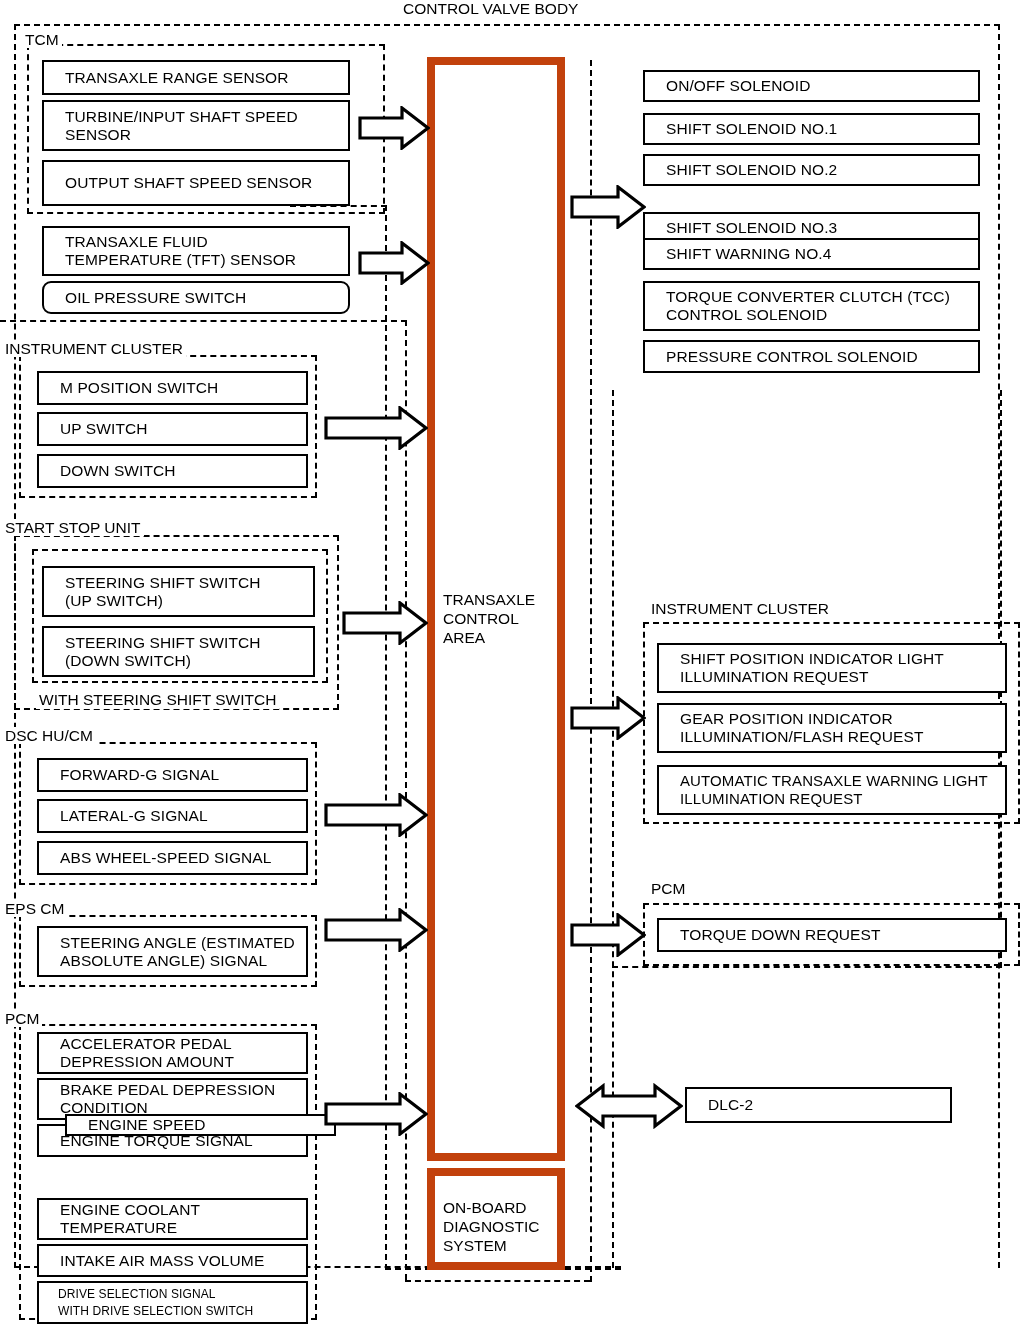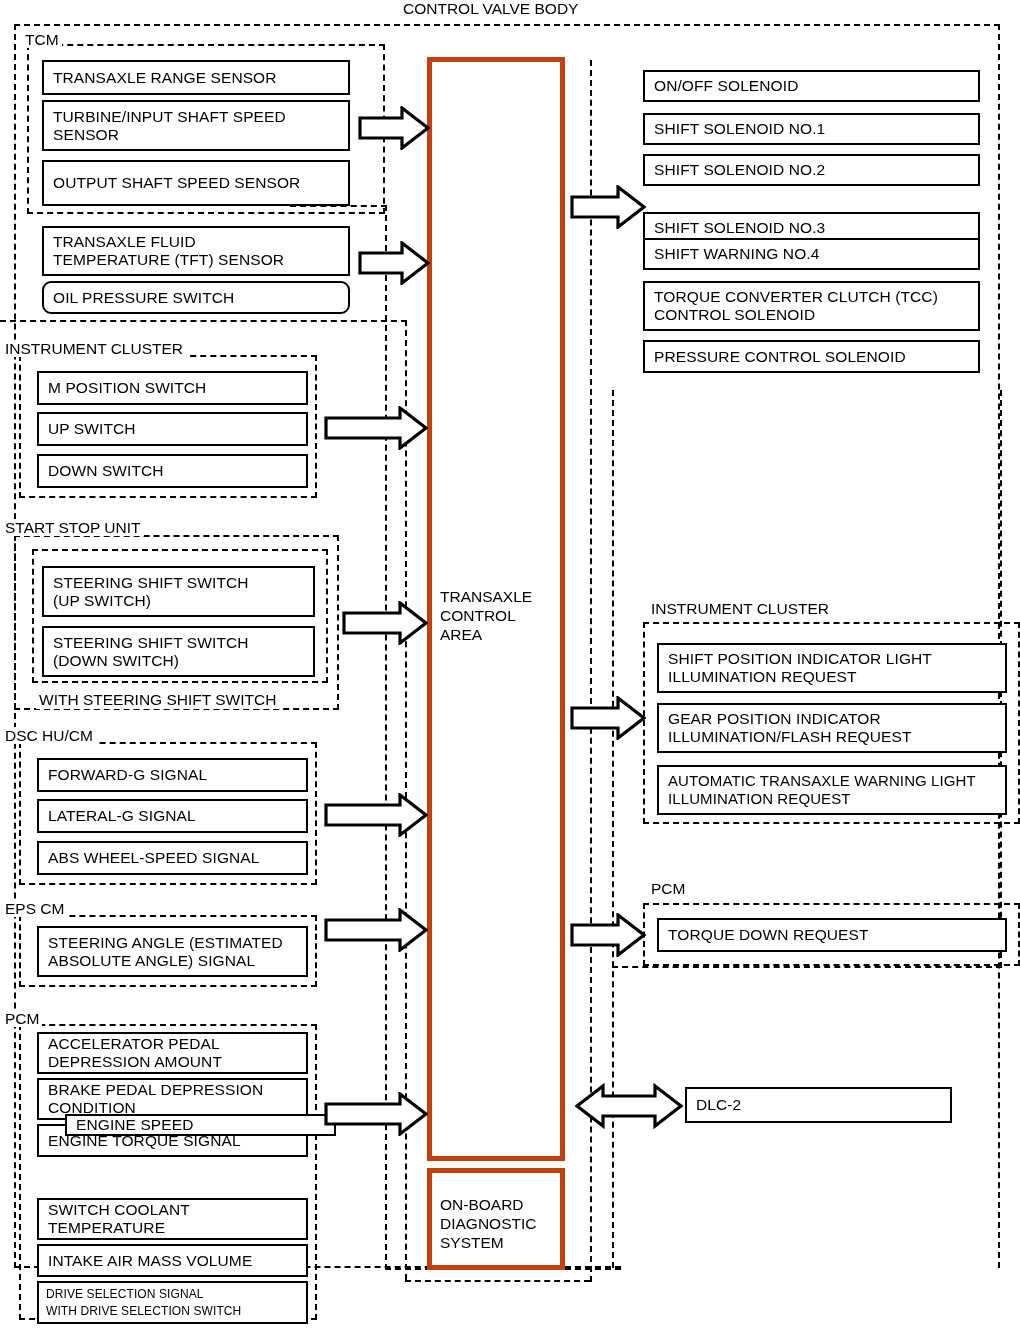--- a/index.html
+++ b/index.html
@@ -5,28 +5,28 @@
   html,body{margin:0;padding:0;background:#fff;}
   body{font-family:"Liberation Sans",sans-serif;}
   #stage{position:relative;width:1020px;height:1336px;background:#fff;overflow:hidden;}
 
   
   .dashed{position:absolute;border:2px dashed #000;box-sizing:border-box;}
   .vline-dashed{position:absolute;border-left:2px dashed #000;box-sizing:border-box;}
   .hline-dashed{position:absolute;border-top:2px dashed #000;box-sizing:border-box;}
 
   .sbox{position:absolute;border:2px solid #000;box-sizing:border-box;background:#fff;
-        display:flex;align-items:center;}
+        display:flex;align-items:center;padding-left:12px;}
   .sbox .txt{font-size:15.5px;line-height:18px;color:#000;padding-left:9px;padding-right:4px;
              white-space:pre-line;letter-spacing:.1px;}
 
   .grouplabel{position:absolute;font-size:15.5px;line-height:17px;color:#000;background:#fff;
               padding:0 3px;white-space:nowrap;z-index:6;}
 
-  .bigbox{position:absolute;border:5px solid #c2410c;box-sizing:border-box;background:#fff;z-index:4;}
+  .bigbox{position:absolute;border:8px solid #c2410c;box-sizing:border-box;background:#fff;z-index:4;}
   .bigbox .txt{position:absolute;font-size:15.5px;line-height:19px;white-space:pre-line;color:#000;}
 
   
   .arrow{position:absolute;z-index:5;}
   .arrow svg{display:block;}
 
   .capt{position:absolute;font-size:15.5px;color:#000;background:#fff;padding:0 3px;z-index:6;white-space:nowrap;}
 </style>
 </head>
 <body>
@@ -144,21 +144,21 @@
     <span class="txt">BRAKE  PEDAL DEPRESSION
 CONDITION</span>
   </div>
   <div class="sbox" style="left:37px;top:1124px;width:271px;height:33px;">
     <span class="txt">ENGINE TORQUE SIGNAL</span>
   </div>
   <div class="sbox" style="left:37px;top:1114px;width:271px;height:22px;margin-left:28px;">
     <span class="txt">ENGINE SPEED</span>
   </div>
   <div class="sbox" style="left:37px;top:1198px;width:271px;height:42px;">
-    <span class="txt">SWITCH COOLANT
+    <span class="txt">ENGINE COOLANT
 TEMPERATURE</span>
   </div>
   <div class="sbox" style="left:37px;top:1244px;width:271px;height:33px;">
     <span class="txt">INTAKE AIR MASS VOLUME</span>
   </div>
   <div class="sbox" style="left:37px;top:1281px;width:271px;height:43px;">
     <span class="txt" style="font-size:12px;line-height:17px;padding-left:7px;">DRIVE SELECTION SIGNAL
 WITH DRIVE SELECTION SWITCH</span>
   </div>
 

